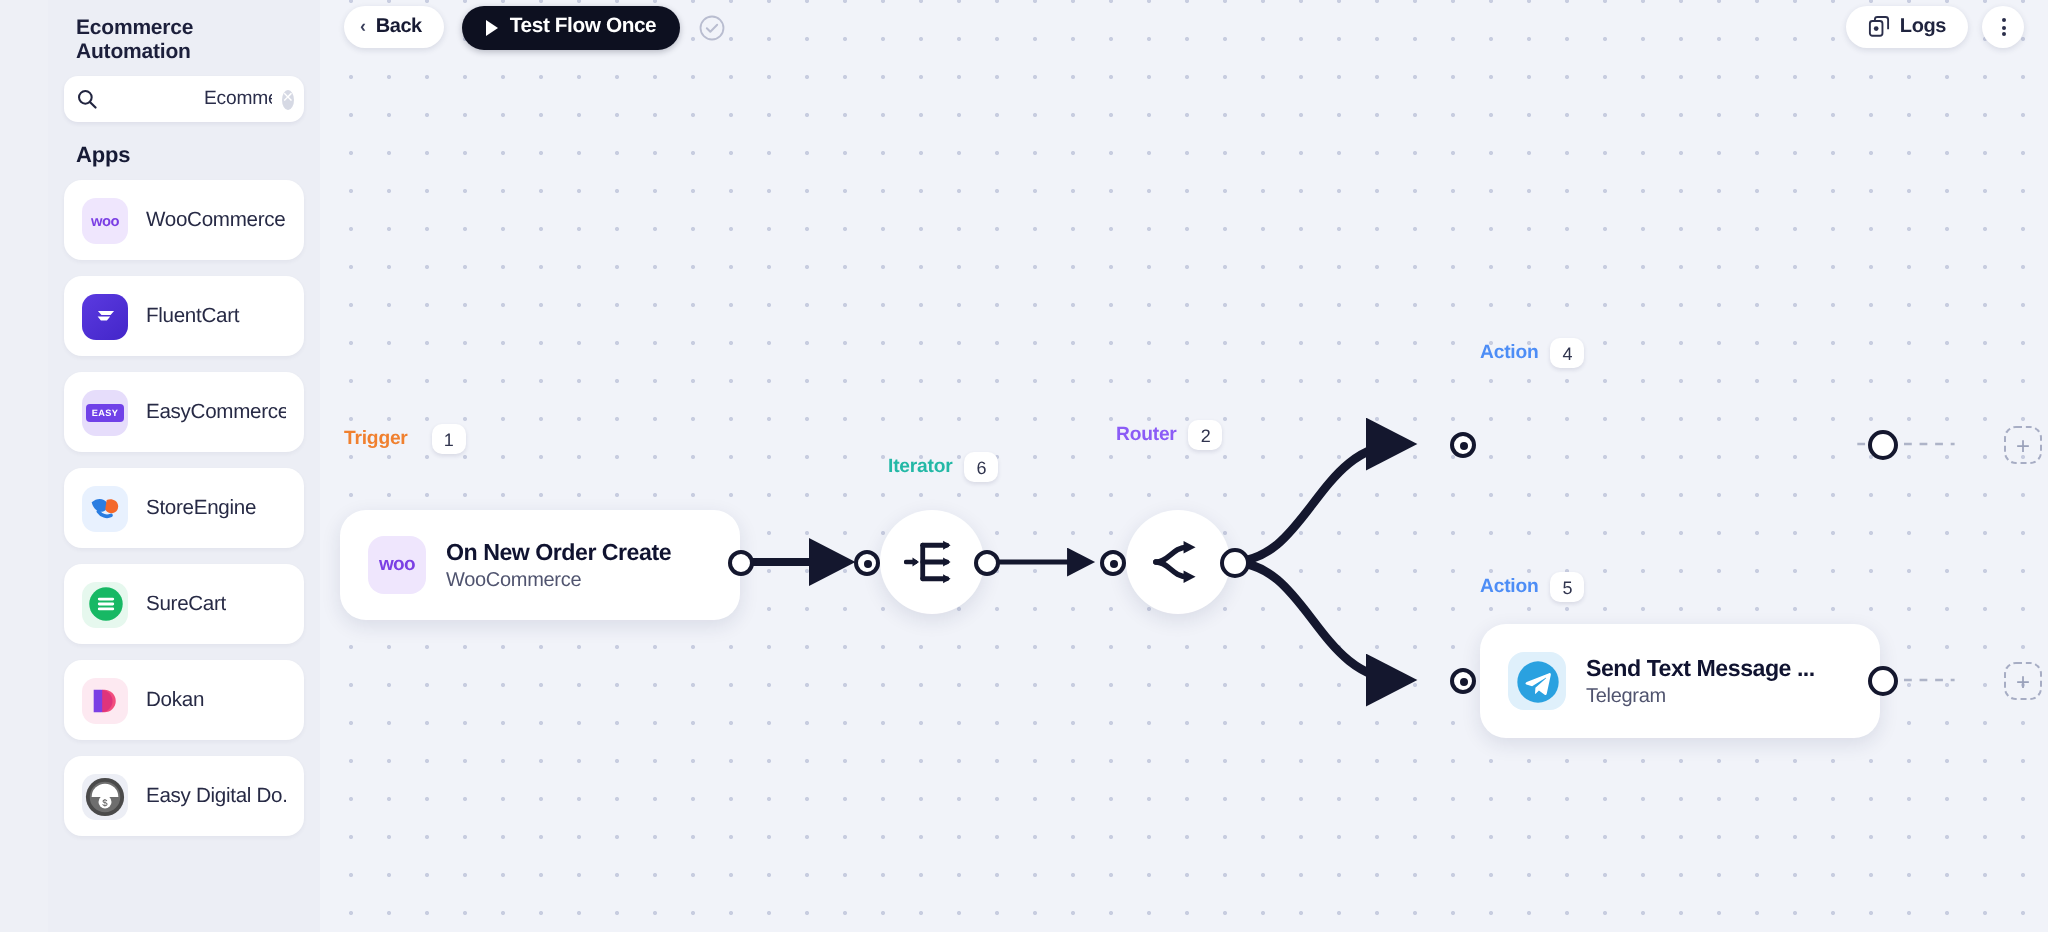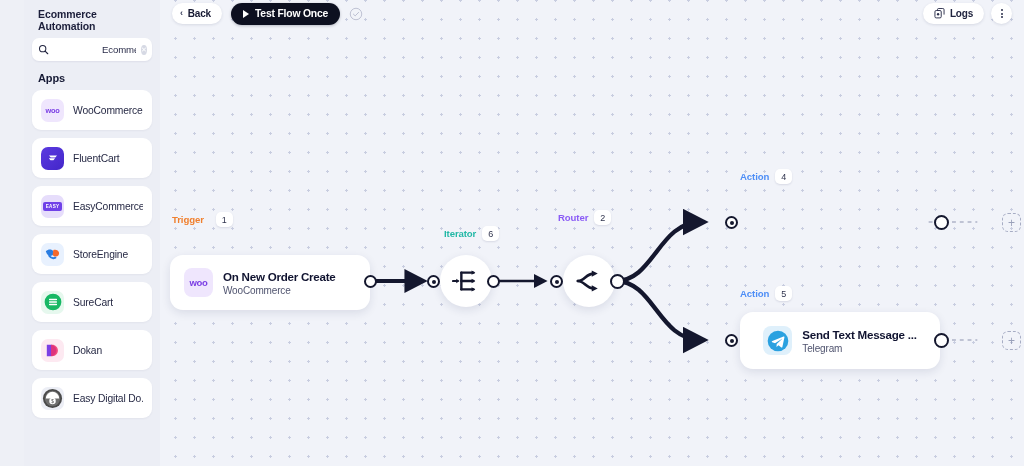--- a/index.html
+++ b/index.html
@@ -376,21 +376,21 @@
       <div class="port dot" style="left:565px; top:216px;"></div>
       <div class="port" style="left:774px; top:215px; width:15px; height:15px;"></div>
       <div class="plus-stub" style="left:842px; top:213px;">
         <span>+</span>
       </div>
 
       <div class="tag" style="left:580px; top:286px;">
         <span class="tag-name" style="color:#4d8df6">Action</span>
         <span class="tag-num">5</span>
       </div>
-      <div class="card" style="left:580px; top:312px; width:200px; height:57px;justify-content:center;">
+      <div class="card" style="left:580px; top:312px; width:200px; height:57px;">
         <div class="card-ico" style="background:#dff0fb;">
           <svg width="24" height="24" viewBox="0 0 26 26">
             <circle cx="13" cy="13" r="11.2" fill="#2aa1e0"></circle>
             <path d="M6.2 13.3 19 8.2c.6-.22 1.13.15.93.99l-2.2 10.2c-.15.68-.56.84-1.13.52l-3.1-2.3-1.5 1.45c-.17.17-.31.31-.63.31l.22-3.2 5.8-5.25c.25-.22-.06-.35-.39-.13l-7.2 4.53-3.1-.97c-.67-.21-.69-.67.14-1.03z" fill="#fff"></path>
           </svg>
         </div>
         <div class="card-txt">
           <span class="card-title">Send Text Message ...</span>
           <span class="card-sub">Telegram</span>
         </div>

